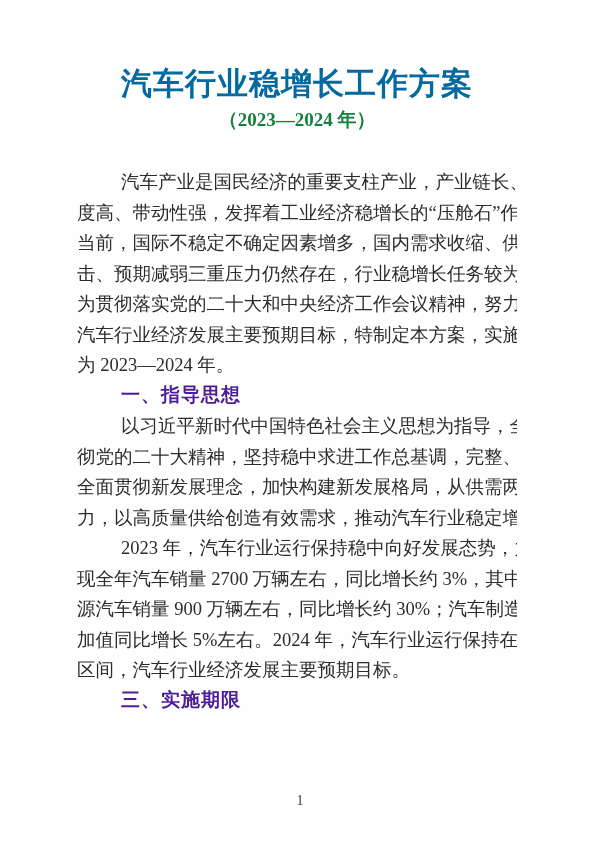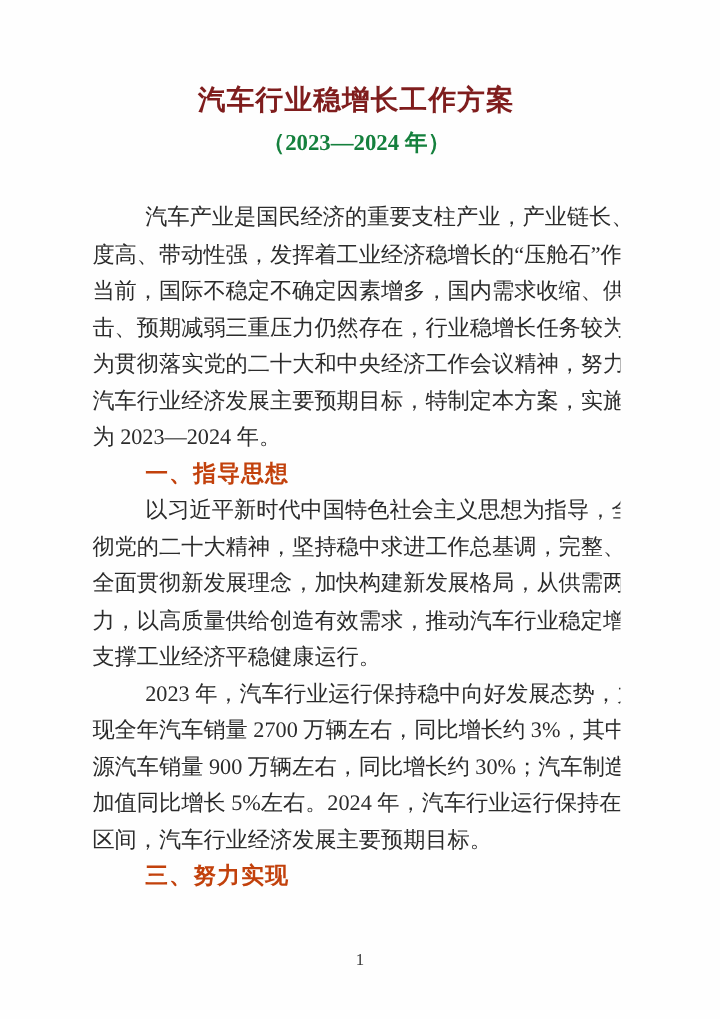--- a/index.html
+++ b/index.html
@@ -15,23 +15,23 @@
     background: #fefefe;
     box-sizing: border-box;
     padding: 68px 83px 0 77px;
     overflow: hidden;
     color: #262626;
   }
   .doc-title {
     text-align: center;
     font-family: "Liberation Serif", "DejaVu Serif", serif;
     font-weight: bold;
-    font-size: 23px;
+    font-size: 31px;
     line-height: 32px;
-    color: #7f1d1d;
+    color: #0369a1;
     letter-spacing: 1px;
   }
   .doc-subtitle {
     text-align: center;
     font-family: "Liberation Serif", "DejaVu Serif", serif;
     font-weight: bold;
     font-size: 19px;
     line-height: 28px;
     margin-top: 6px;
     color: #15803d;
@@ -59,21 +59,21 @@
     text-align-last: left;
     font-family: Liberation Serif, serif;
   }
   .heading {
     font-family: Liberation Mono, monospace;
     font-weight: bold;
     font-size: 19px;
     line-height: 30.5px;
     height: 30.5px;
     padding-left: 44px;
-    color: #c2410c;
+    color: #4c1d95;
     letter-spacing: 1px;
   }
   .page-footer {
     position: absolute;
     left: 0;
     bottom: 40px;
     width: 100%;
     text-align: center;
     font-family: "Liberation Serif", "DejaVu Serif", serif;
     font-size: 14px;
@@ -100,31 +100,30 @@
       <div class="line last">为 2023—2024 年。</div>
     </div>
 
     <div class="heading">一、指导思想</div>
 
     <div>
       <div class="line first">以习近平新时代中国特色社会主义思想为指导，全面贯</div>
       <div class="line">彻党的二十大精神，坚持稳中求进工作总基调，完整、准确、</div>
       <div class="line">全面贯彻新发展理念，加快构建新发展格局，从供需两端发</div>
       <div class="line">力，以高质量供给创造有效需求，推动汽车行业稳定增长，</div>
-      <div class="line last">支撑工业经济平稳健康运行。</div>
     </div>
 
 
     <div>
       <div class="line first">2023 年，汽车行业运行保持稳中向好发展态势，力争实</div>
       <div class="line">现全年汽车销量 2700 万辆左右，同比增长约 3%，其中新能</div>
       <div class="line">源汽车销量 900 万辆左右，同比增长约 30%；汽车制造业增</div>
       <div class="line">加值同比增长 5%左右。2024 年，汽车行业运行保持在合理</div>
       <div class="line last">区间，汽车行业经济发展主要预期目标。</div>
     </div>
 
-    <div class="heading">三、努力实现</div>
+    <div class="heading">三、实施期限</div>
 
   </div>
 
   <div class="page-footer">1</div>
 
 </div>
 
 </body></html>

